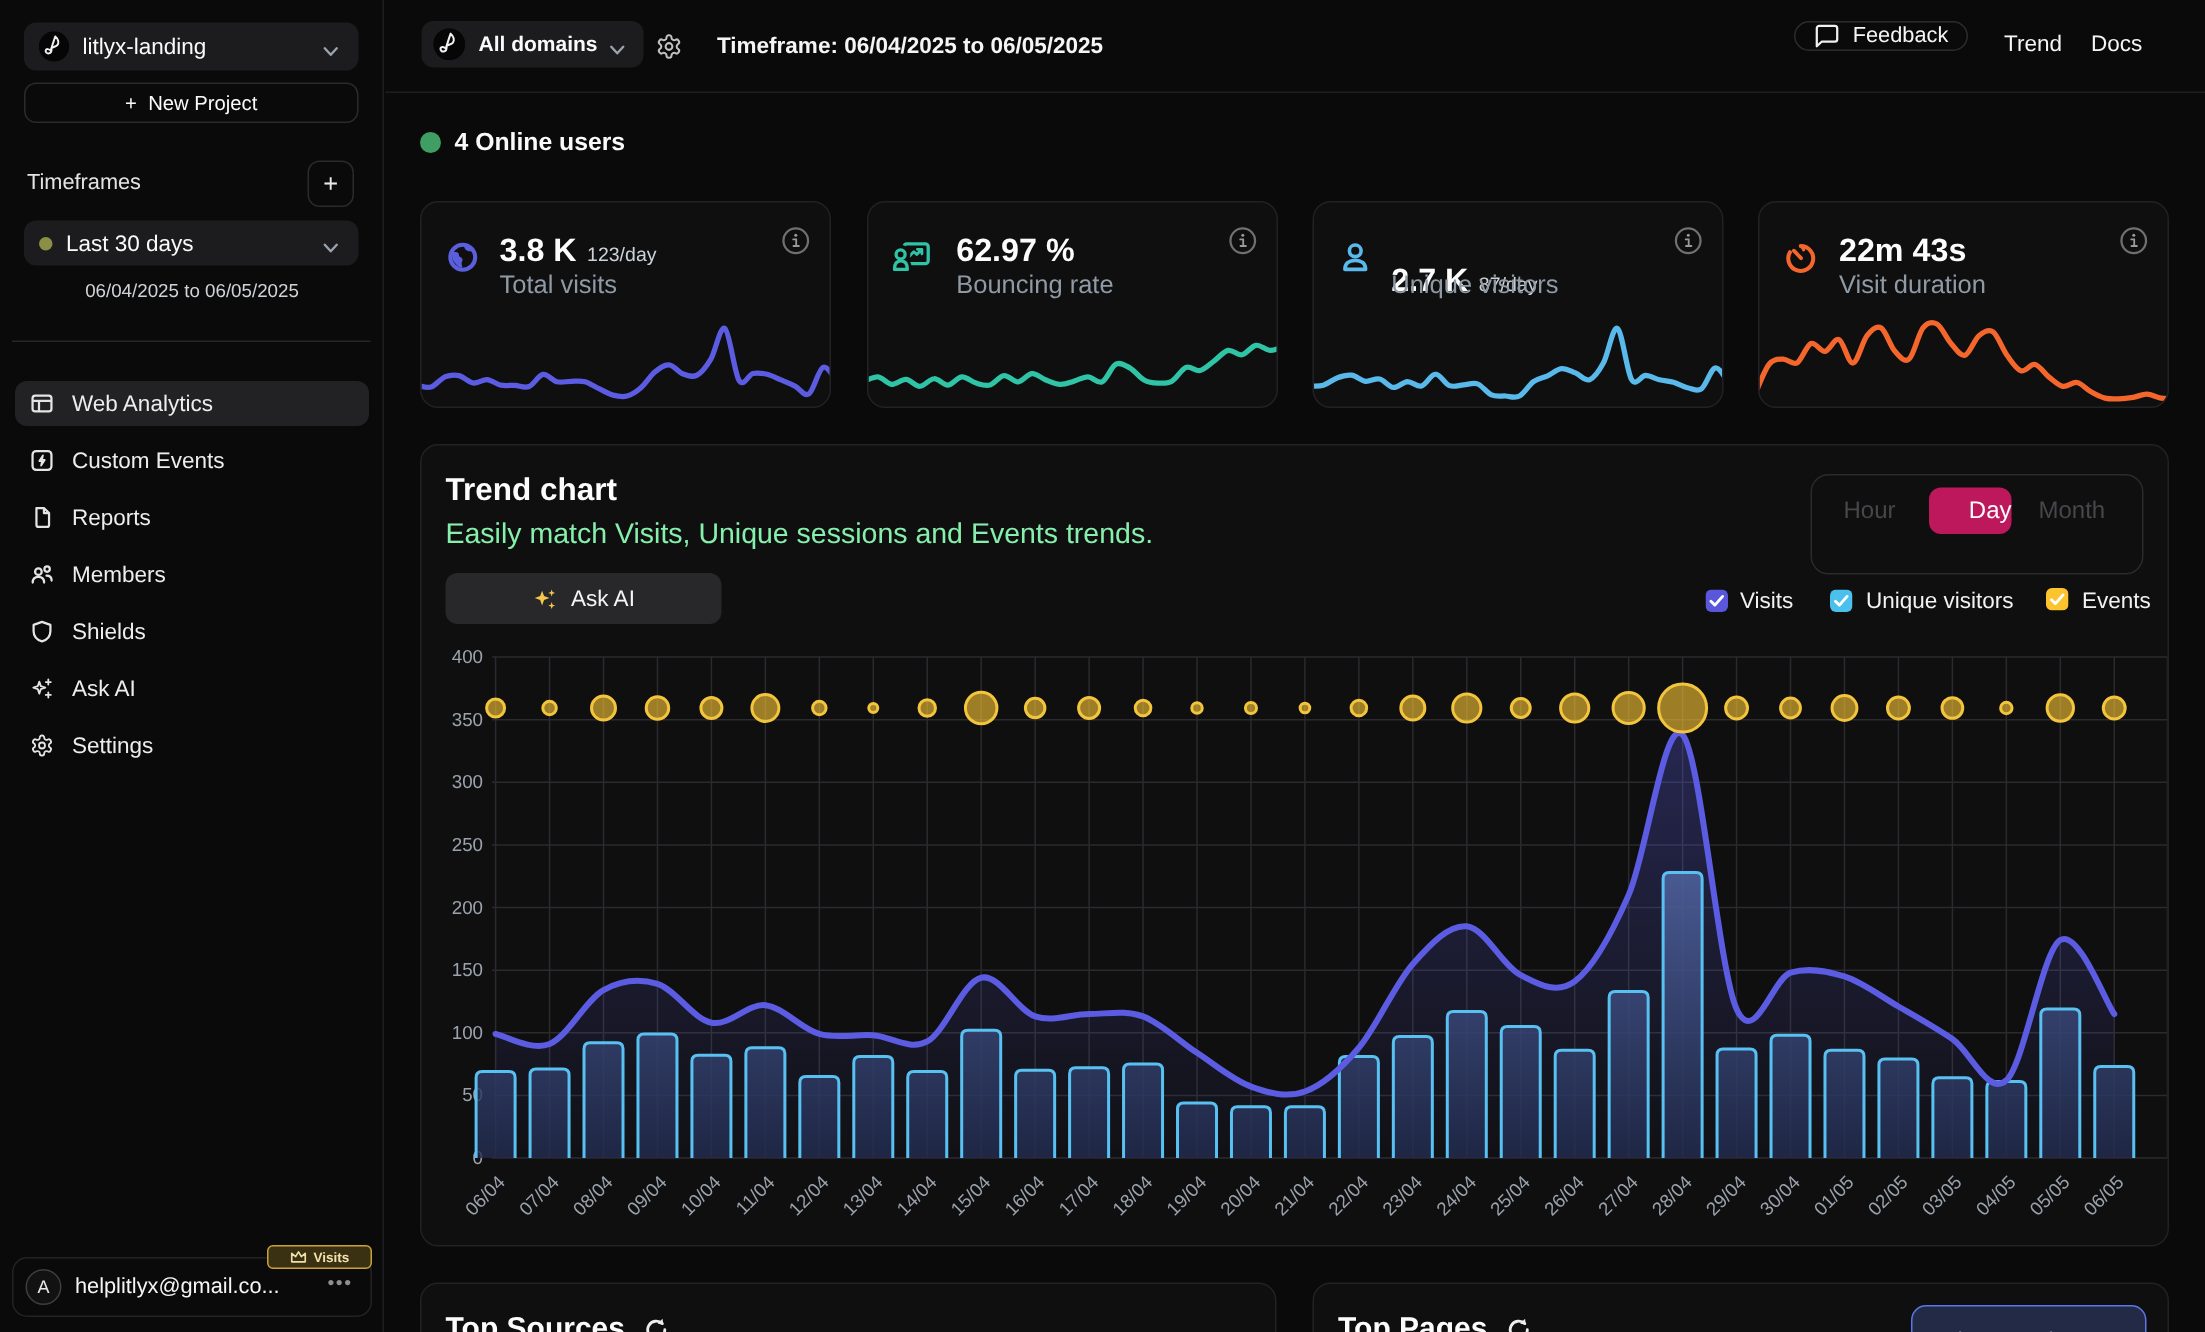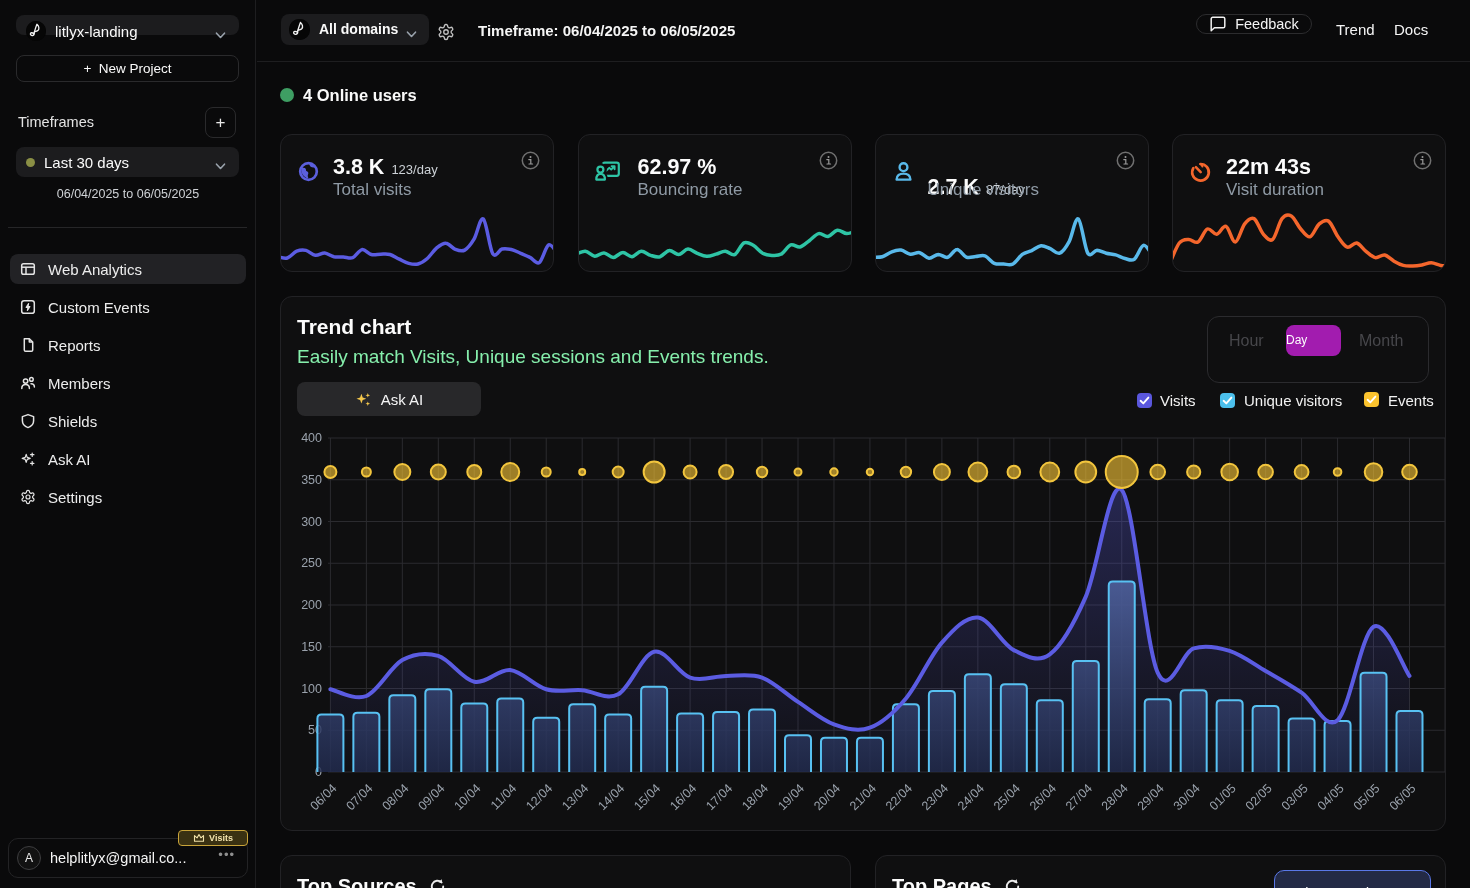--- a/index.html
+++ b/index.html
@@ -12,21 +12,21 @@
 .obtn { border:1px solid #2a2a2c; border-radius:8px; }
 .card { position:absolute; background:#0f0f10; border:1px solid #222225; border-radius:12px; }
 .ic { display:inline-block; vertical-align:middle; }
 .navrow { position:absolute; left:10px; width:236px; height:30px; border-radius:8px; display:flex; align-items:center; color:#ededed; font-size:15px; }
 .navrow svg { margin-left:10px; margin-right:12px; }
 </style>
 </head>
 <body>
 
 <div class="sidebar">
-  <div class="pill abs" style="left:16px;top:15px;width:223px;height:20px;">
+  <div class="pill abs" style="left:16px;top:15px;width:223px;height:32px;">
     <span class="abs" style="left:10px;top:6px;width:20px;height:20px;border-radius:50%;background:#050505;"><svg class="ic" width="20" height="20" viewBox="0 0 20 20" xmlns="http://www.w3.org/2000/svg">
           <circle cx="10.0" cy="10.0" r="10.0" fill="#060606"></circle>
           <path d="M 10.90,3.30 C 9.70,6.50 8.90,9.30 7.80,12.70 M 10.90,3.30 C 12.90,5.00 13.60,7.60 12.10,9.20 C 10.90,10.40 9.00,10.30 8.30,11.20 M 7.80,12.70 C 6.40,11.50 4.90,11.40 4.50,12.50 C 4.10,13.60 5.30,14.90 6.60,14.60 C 7.90,14.30 8.50,13.00 8.30,11.20" fill="none" stroke="#f2f2f2" stroke-width="1.3" stroke-linecap="round"></path>
         </svg></span>
     <span class="abs" style="left:39px;top:8px;font-size:15px;color:#fafafa;">litlyx-landing</span>
     <span class="abs" style="right:13px;top:11px;"><svg class="ic" width="11" height="11" viewBox="0 0 11 11" xmlns="http://www.w3.org/2000/svg">
           <polyline points="1.5,3.2 5.5,7.5 9.5,3.2" fill="none" stroke="#9aa3ad" stroke-width="1.6" stroke-linecap="round" stroke-linejoin="round"></polyline>
         </svg></span>
   </div>
   <div class="obtn abs" style="left:16px;top:55px;width:223px;height:27px;text-align:center;font-size:13.5px;color:#fafafa;line-height:26px;">+&nbsp;&nbsp;New Project</div>
@@ -377,21 +377,21 @@
     </svg>
   <div class="abs" style="left:16px;top:18px;font-size:21px;font-weight:bold;color:#fcfcfc;">Trend chart</div>
   <div class="abs" style="left:16px;top:49px;font-size:19px;color:#86efac;">Easily match Visits, Unique sessions and Events trends.</div>
   <div class="abs" style="left:16px;top:85px;width:184px;height:34px;background:#28282a;border-radius:8px;display:flex;align-items:center;justify-content:center;gap:9px;font-size:15px;color:#f5f5f5;"><svg class="ic" width="17" height="17" viewBox="0 0 17 17" xmlns="http://www.w3.org/2000/svg">
         <path d="M6.4,2.8 L7.7,6.4 L11.3,7.7 L7.7,9 L6.4,12.6 L5.1,9 L1.5,7.7 L5.1,6.4 Z" fill="#f5c84c"></path>
         <path d="M12.8,2 L13.4,3.7 L15.1,4.3 L13.4,4.9 L12.8,6.6 L12.2,4.9 L10.5,4.3 L12.2,3.7 Z" fill="#f5c84c"></path>
         <path d="M12.8,10.4 L13.4,12.1 L15.1,12.7 L13.4,13.3 L12.8,15 L12.2,13.3 L10.5,12.7 L12.2,12.1 Z" fill="#f5c84c"></path>
       </svg> Ask AI</div>
   <div class="abs" style="left:926px;top:19px;width:222px;height:67px;border:1px solid #2b2b2e;border-radius:12px;">
     <span class="abs" style="left:21px;top:15px;font-size:16px;color:#47474b;">Hour</span>
-    <span class="abs" style="left:78px;top:8px;width:55px;height:31px;background:#a21caf;border-radius:8px;text-align:left;line-height:31px;font-size:12px;color:#fcfcfc;">Day</span>
+    <span class="abs" style="left:78px;top:8px;width:55px;height:31px;background:#be185d;border-radius:8px;text-align:right;line-height:31px;font-size:16px;color:#fcfcfc;">Day</span>
     <span class="abs" style="left:151px;top:15px;font-size:16px;color:#47474b;">Month</span>
   </div>
   <div class="abs" style="left:856px;top:95px;display:flex;align-items:center;gap:8px;">
       <svg class="ic" width="15" height="15" viewBox="0 0 15 15" xmlns="http://www.w3.org/2000/svg">
         <rect x="0" y="0" width="15" height="15" rx="4" fill="#5a57dd"></rect>
         <polyline points="3.6,7.8 6.3,10.4 11.4,4.6" fill="none" stroke="#fff" stroke-width="1.9" stroke-linecap="round" stroke-linejoin="round"></polyline>
       </svg>
       <span style="font-size:15px;">Visits</span>
     </div>
   <div class="abs" style="left:939px;top:95px;display:flex;align-items:center;gap:9px;">

